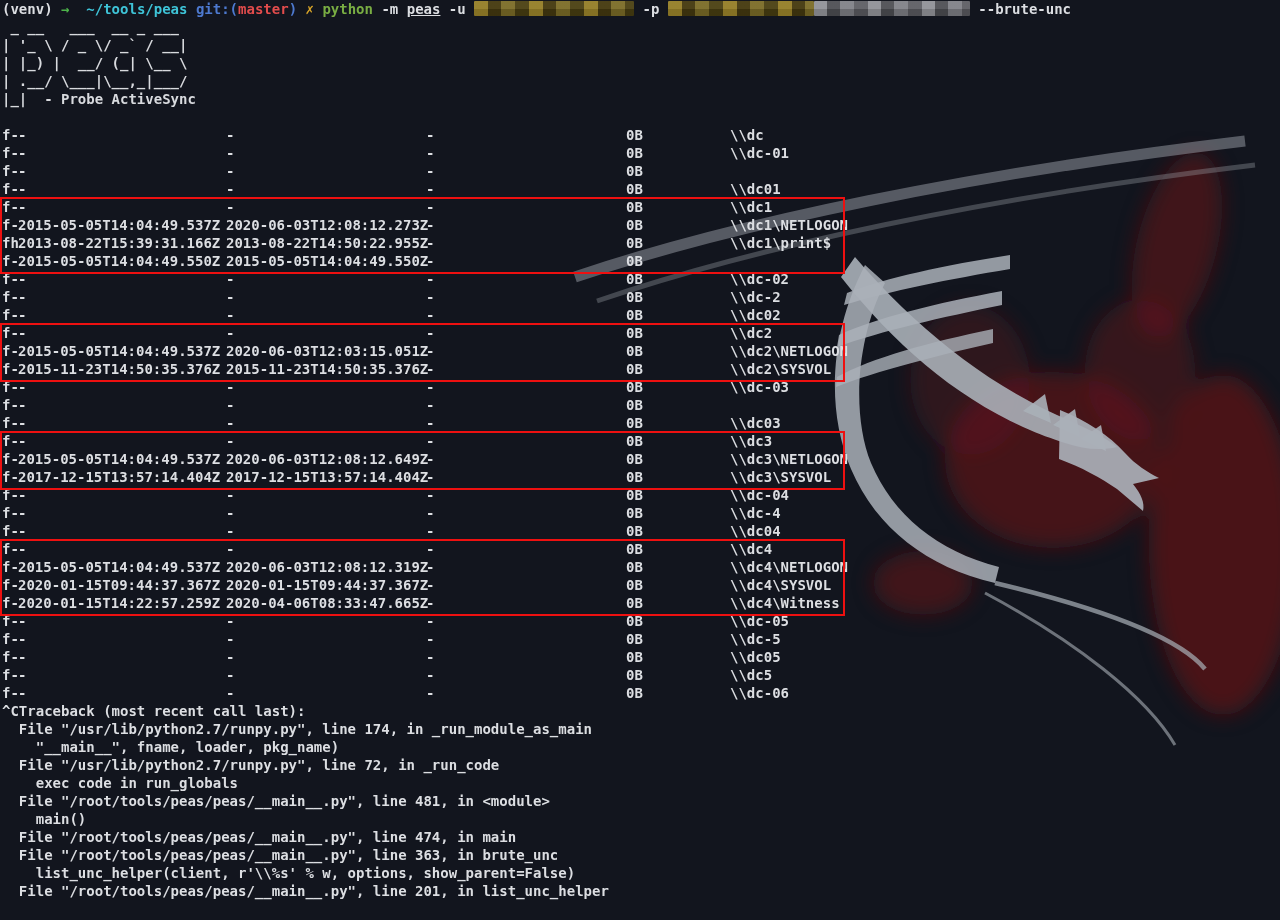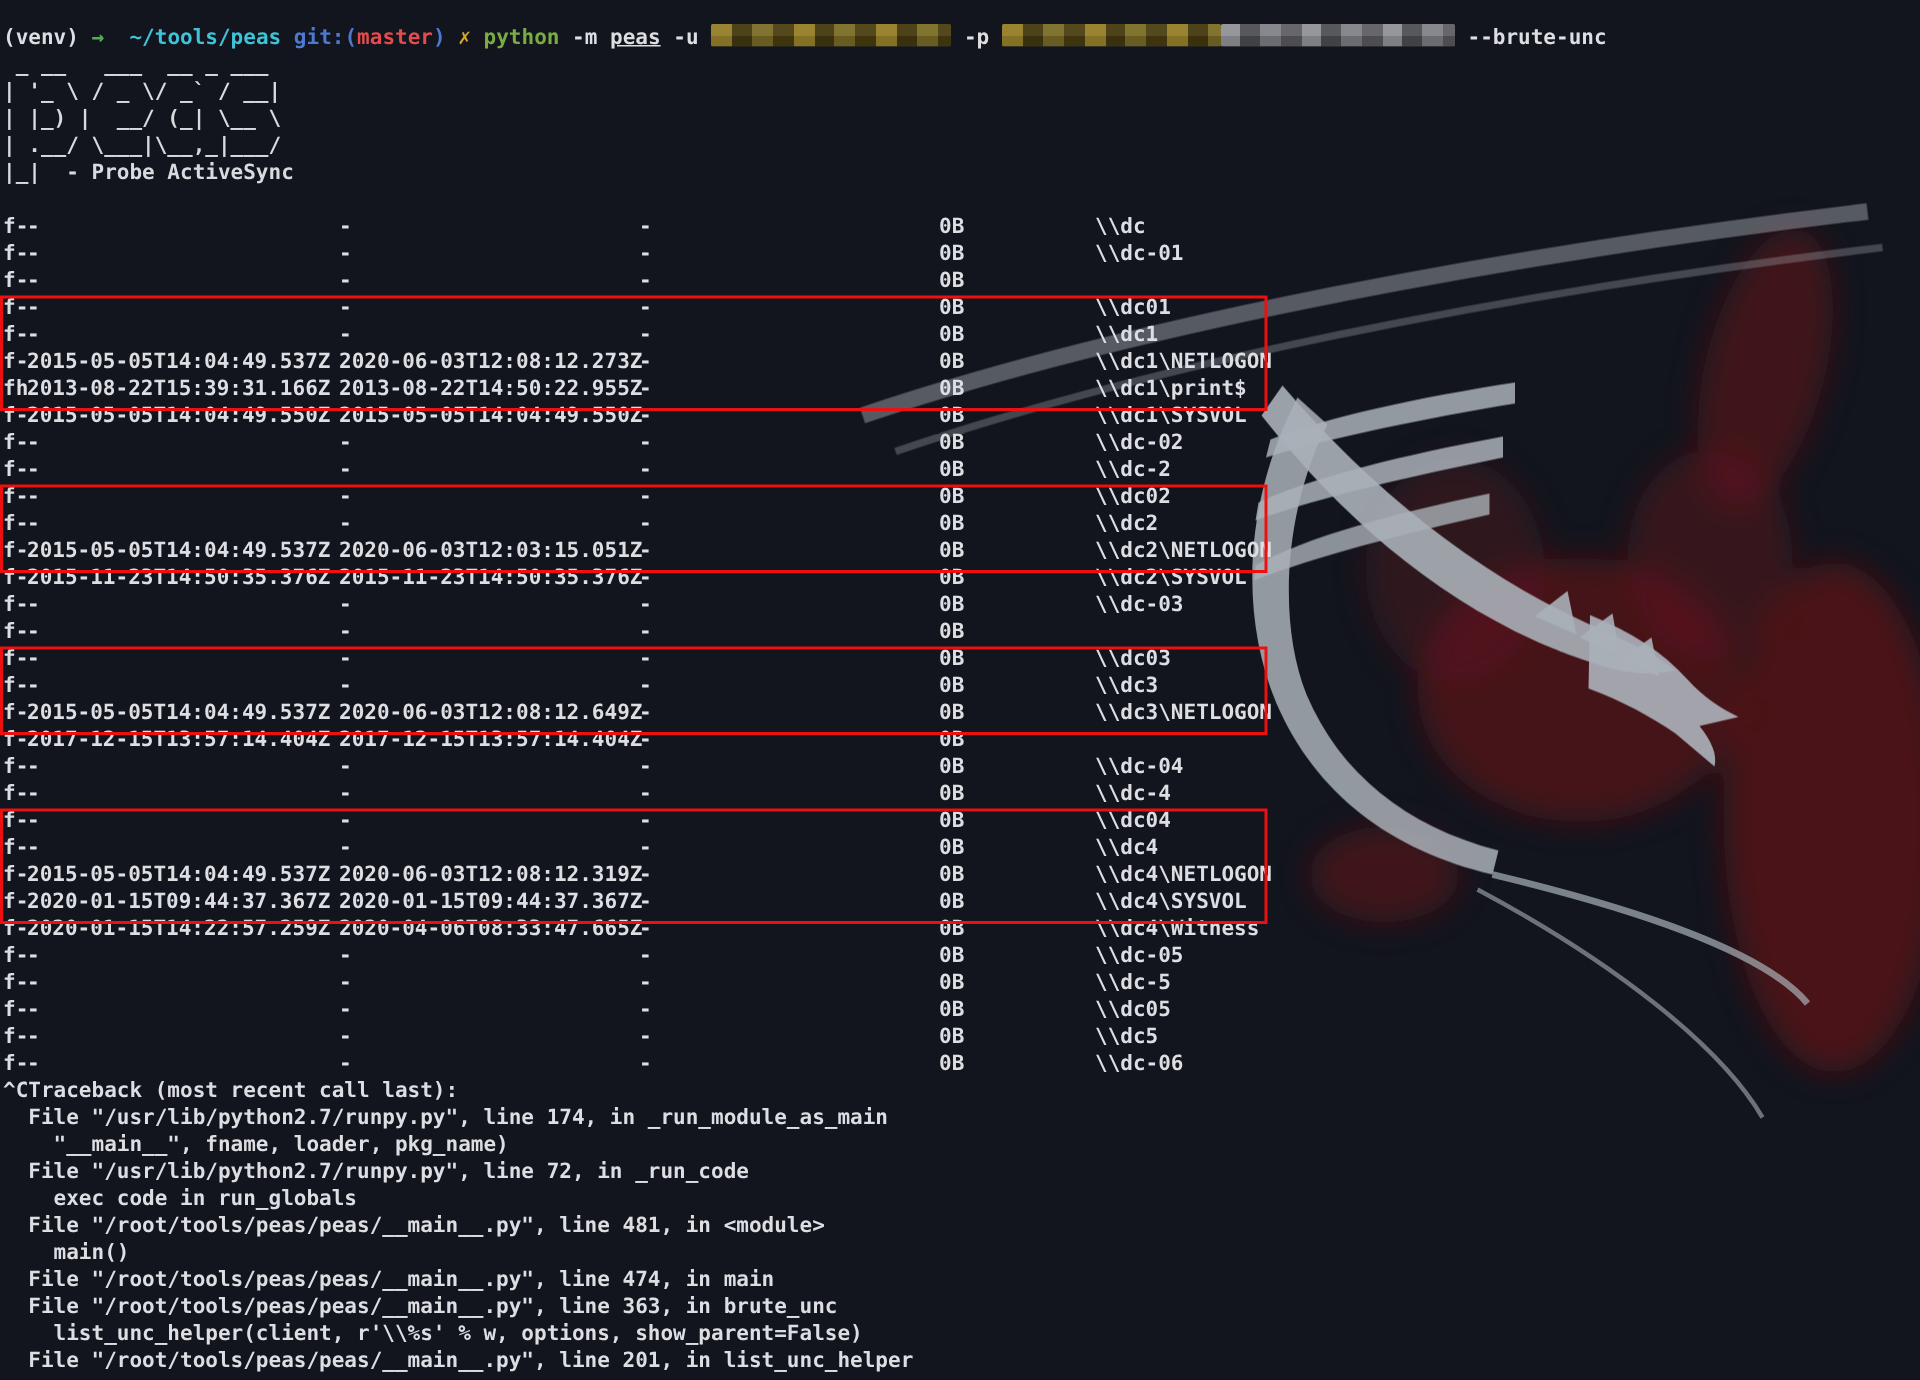--- a/index.html
+++ b/index.html
@@ -2,21 +2,21 @@
 <html><head>
 <meta charset="utf-8">
 <style>
   html,body{margin:0;padding:0;}
   body{
     width:1280px;height:920px;overflow:hidden;position:relative;
     background:#12151e;
     font-family:"DejaVu Sans Mono",monospace;
     font-weight:bold;font-size:14px;line-height:18px;color:#dcdee2;
   }
-  .content{position:relative;z-index:2;padding-top:16px;}
+  .content{position:relative;z-index:2;padding-top:0;}
   .line{height:18px;line-height:18px;margin:0;padding:0 0 0 2px;white-space:pre;font-family:inherit;font-size:inherit;}
   .banner{color:#d8dade;}
   .white{color:#dcdee2;}
   .green{color:#4db24a;}
   .pygreen{color:#79ad43;}
   .cyan{color:#3ec3d7;}
   .blue{color:#4d79cf;}
   .red{color:#e24c4c;}
   .gold{color:#d9a528;}
   .ul{text-decoration:underline;}
@@ -161,21 +161,20 @@
     <span class="cell">-</span>
     <span class="cell">0B</span>
     <span class="cell">\\dc1\print$</span>
   </div>
       <div class="trow">
     <span class="cell">f-</span>
     <span class="cell">2015-05-05T14:04:49.550Z</span>
     <span class="cell">2015-05-05T14:04:49.550Z</span>
     <span class="cell">-</span>
     <span class="cell">0B</span>
-    <span class="cell">\\dc1\SYSVOL</span>
   </div>
       <div class="trow">
     <span class="cell">f-</span>
     <span class="cell">-</span>
     <span class="cell">-</span>
     <span class="cell">-</span>
     <span class="cell">0B</span>
     <span class="cell">\\dc-02</span>
   </div>
       <div class="trow">
@@ -256,20 +255,21 @@
     <span class="cell">-</span>
     <span class="cell">0B</span>
     <span class="cell">\\dc3\NETLOGON</span>
   </div>
       <div class="trow">
     <span class="cell">f-</span>
     <span class="cell">2017-12-15T13:57:14.404Z</span>
     <span class="cell">2017-12-15T13:57:14.404Z</span>
     <span class="cell">-</span>
     <span class="cell">0B</span>
+    <span class="cell">\\dc3\SYSVOL</span>
   </div>
       <div class="trow">
     <span class="cell">f-</span>
     <span class="cell">-</span>
     <span class="cell">-</span>
     <span class="cell">-</span>
     <span class="cell">0B</span>
     <span class="cell">\\dc-04</span>
   </div>
       <div class="trow">

